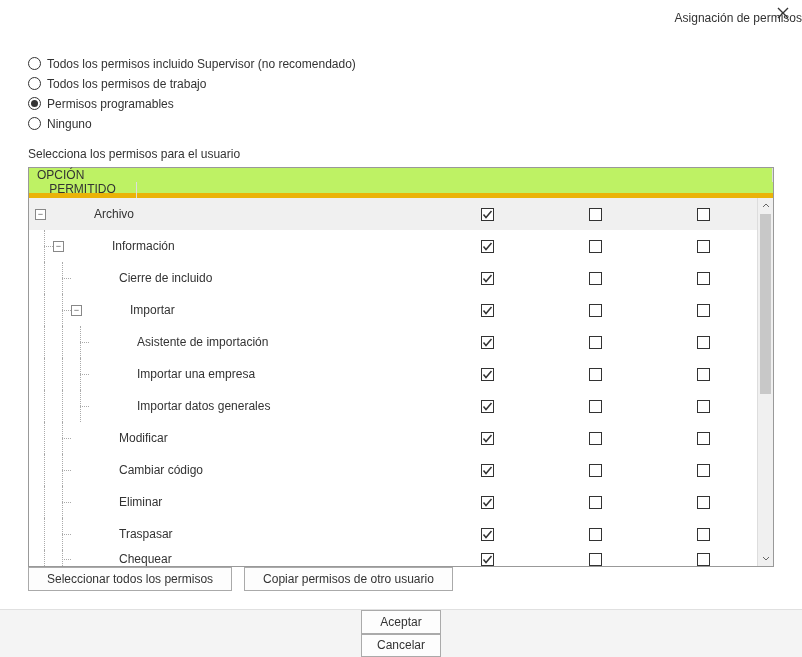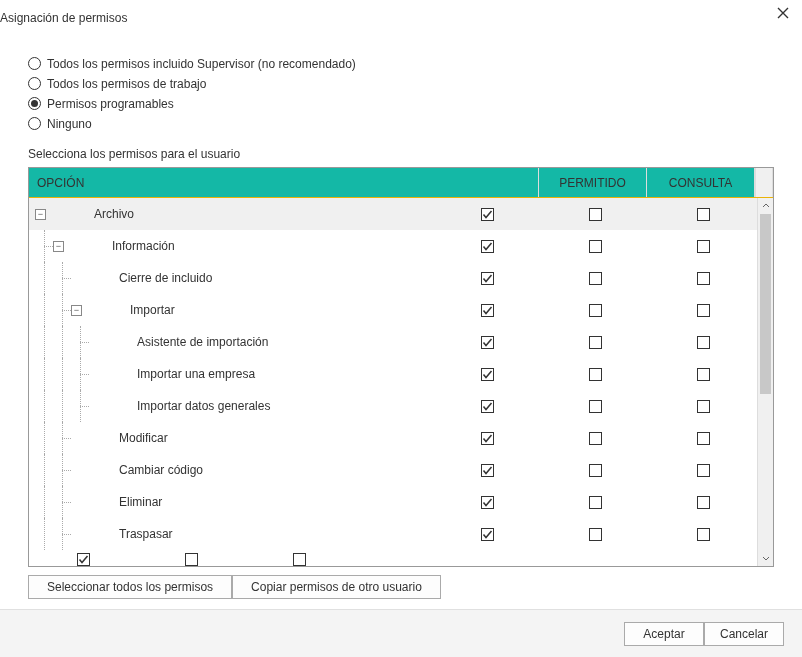--- a/index.html
+++ b/index.html
@@ -9,21 +9,21 @@
     font-family: "Segoe UI", Tahoma, sans-serif;
     font-size: 12px;
     color: #333;
     background: #fff;
     overflow: hidden;
   }
   .titlebar {
     height: 36px;
     display: flex;
     align-items: center;
-    justify-content: flex-start;
+    justify-content: flex-end;
     position: relative;
   }
   .titlebar .title {
     font-size: 12px;
     color: #333;
   }
   .close-x {
     position: absolute;
     right: 10px; top: 4px;
     width: 18px; height: 18px;
@@ -62,23 +62,24 @@
   .table-wrap {
     border: 1px solid #999;
     height: 400px;
     display: flex;
     flex-direction: column;
     position: relative;
   }
   .thead {
     display: flex;
     height: 30px;
-    border-bottom: 1px solid #eab308;
-    background: #14b8a6;
+    border-bottom: 5px solid #eab308;
+    background: #bef264;
     align-items: stretch;
+    flex-direction: column;
   }
   .thead .th {
     display: flex;
     align-items: center;
     padding: 0 8px;
     font-size: 12px;
     color: #333;
     border-right: 1px solid #ddd;
   }
   .th-option { flex: 1; padding-left: 10px; }
@@ -177,22 +178,22 @@
   .scroll-track { flex: 1; position: relative; }
   .scroll-thumb {
     position: absolute;
     left: 2px; right: 2px;
     top: 0;
     height: 180px;
     background: #c8c8c8;
     border-radius: 0;
   }
   .action-row {
-    margin-top: 8px;
-    display: flex;
+    display: flex;
+    gap: 12px;
   }
   .btn {
     height: 24px;
     padding: 0 18px;
     background: #fdfdfd;
     border: 1px solid #aaa;
     font-size: 12px;
     color: #333;
     cursor: pointer;
     font-family: inherit;
@@ -201,20 +202,21 @@
   .footer {
     position: absolute;
     left: 0; right: 0; bottom: 0;
     height: 48px;
     background: #f4f4f4;
     border-top: 1px solid #e0e0e0;
     display: flex;
     align-items: center;
     justify-content: flex-end;
     padding: 0 18px;
+    flex-direction: column;
   }
   .footer .btn { min-width: 80px; padding: 0 14px; }
 </style>
 </head>
 <body>
 
 <div class="titlebar">
   <span class="title">Asignación de permisos</span>
   <div class="close-x">
     <svg viewBox="0 0 12 12">
@@ -510,20 +512,28 @@
           </div>
           <div class="cell-col">
             <div class="chk"></div>
           </div>
           <div class="cell-col">
             <div class="chk"></div>
           </div>
           <div class="cell-scroll"></div>
         </div>
         <div class="row" style="height: 18px;">
+          <div class="cell-option">
+            <div class="tree-guides">
+              <div class="guide v"></div>
+              <div class="guide v h"></div>
+            </div>
+            <div style="width: 4px;"></div>
+            <span class="label">Chequear</span>
+          </div>
           <div class="cell-col">
             <div class="chk checked">
               <svg viewBox="0 0 11 11">
                 <path d="M1.5 5.5 L4 8.5 L9.5 2" stroke="#333" stroke-width="1.5" fill="none"></path>
               </svg>
             </div>
           </div>
           <div class="cell-col">
             <div class="chk"></div>
           </div>

